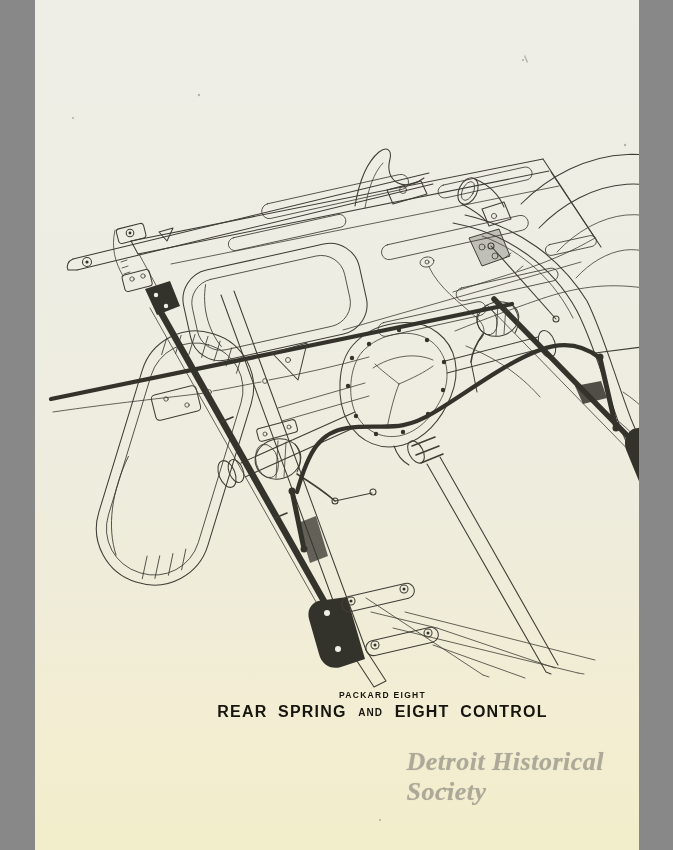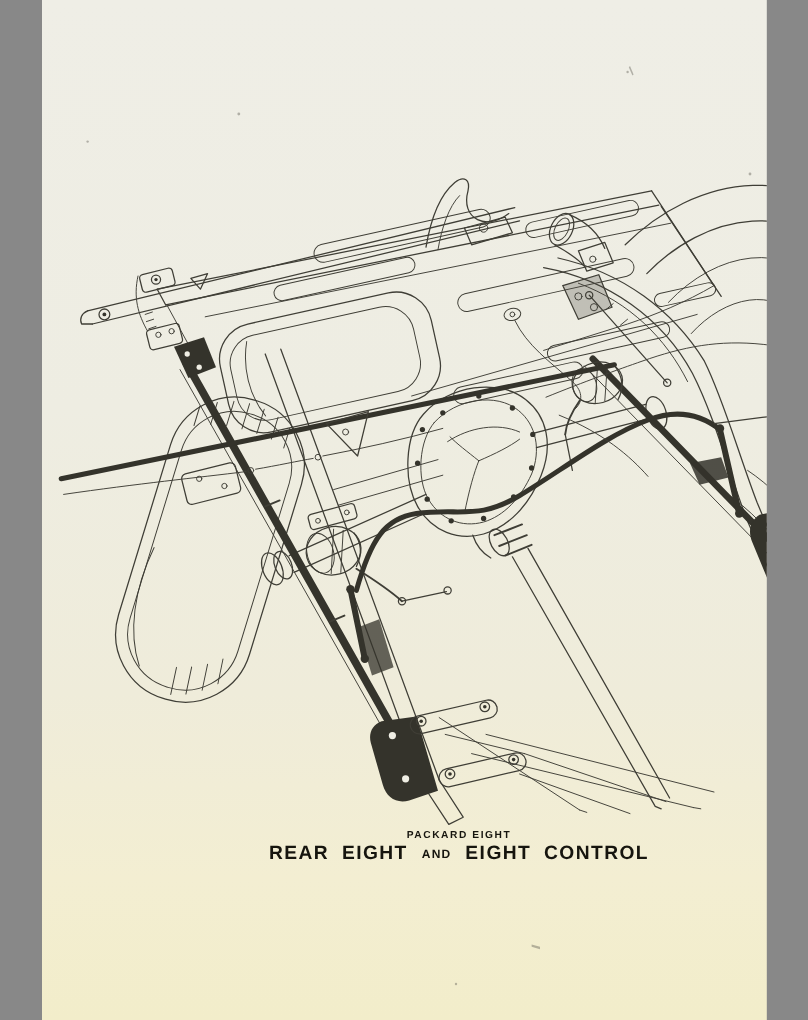--- a/index.html
+++ b/index.html
@@ -292,17 +292,18 @@
     <circle class="speck" cx="590" cy="145" r="1.2"></circle>
     <circle class="speck" cx="660" cy="120" r="0.9"></circle>
     <circle class="speck" cx="612" cy="62" r="0.9"></circle>
     <path class="speck" d="M408,787 l7,2 0,2 -7,-2 z"></path>
     <circle class="speck" cx="345" cy="820" r="1"></circle>
   </g>
 </svg>
 
 <div class="caption">
   <div class="caption-series">PACKARD EIGHT</div>
-  <div class="caption-title"><span>REAR EIGHT</span> <span class="conj">AND</span> <span>EIGHT CONTROL</span></div>
+  <div class="caption-title"><span>REAR SPRING</span> <span class="conj">AND</span> <span>EIGHT CONTROL</span></div>
 </div>
 
+<div class="watermark">Detroit Historical Society</div>
 
 </div>
 
 </body></html>

